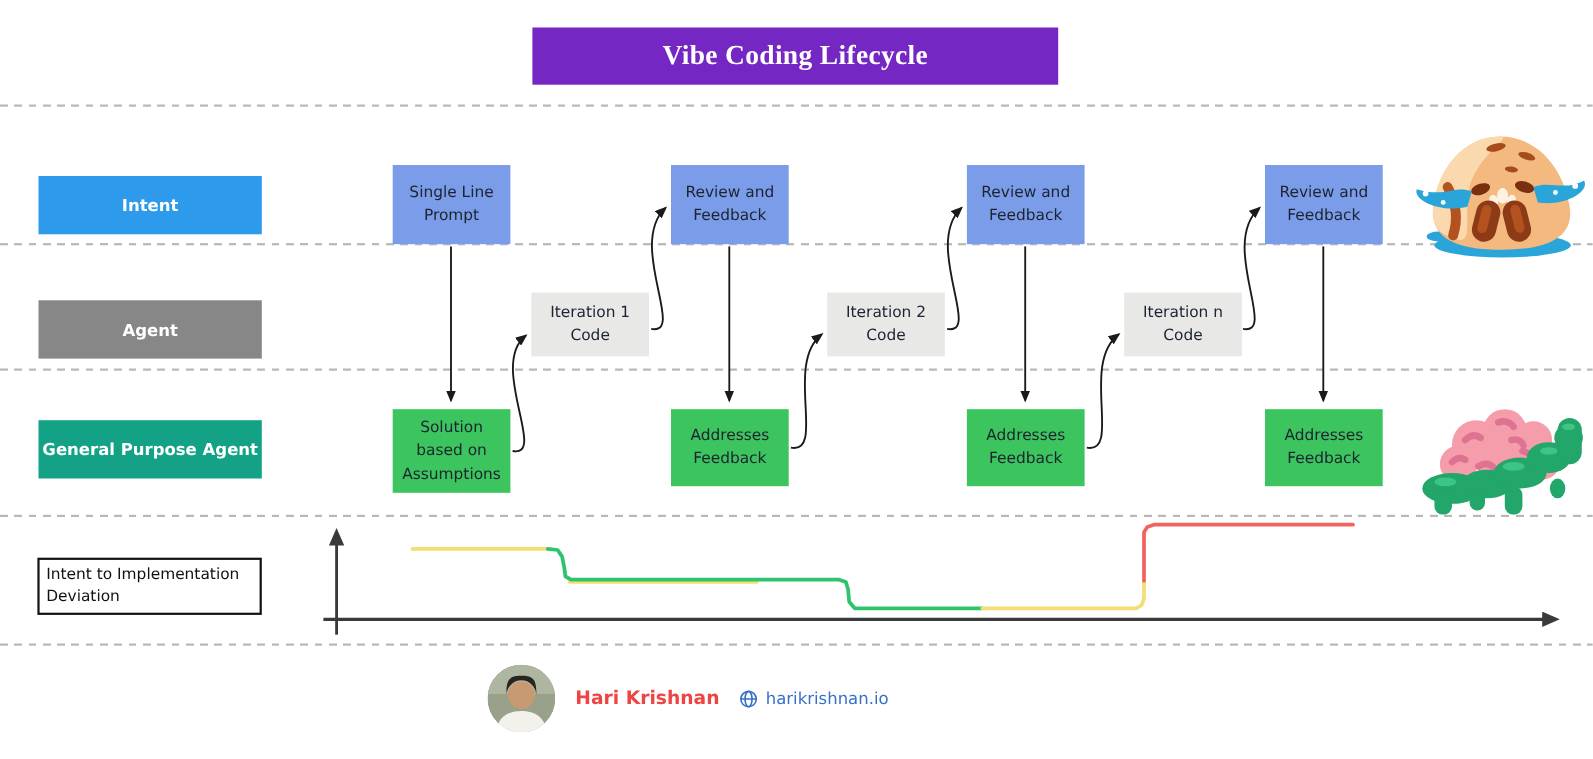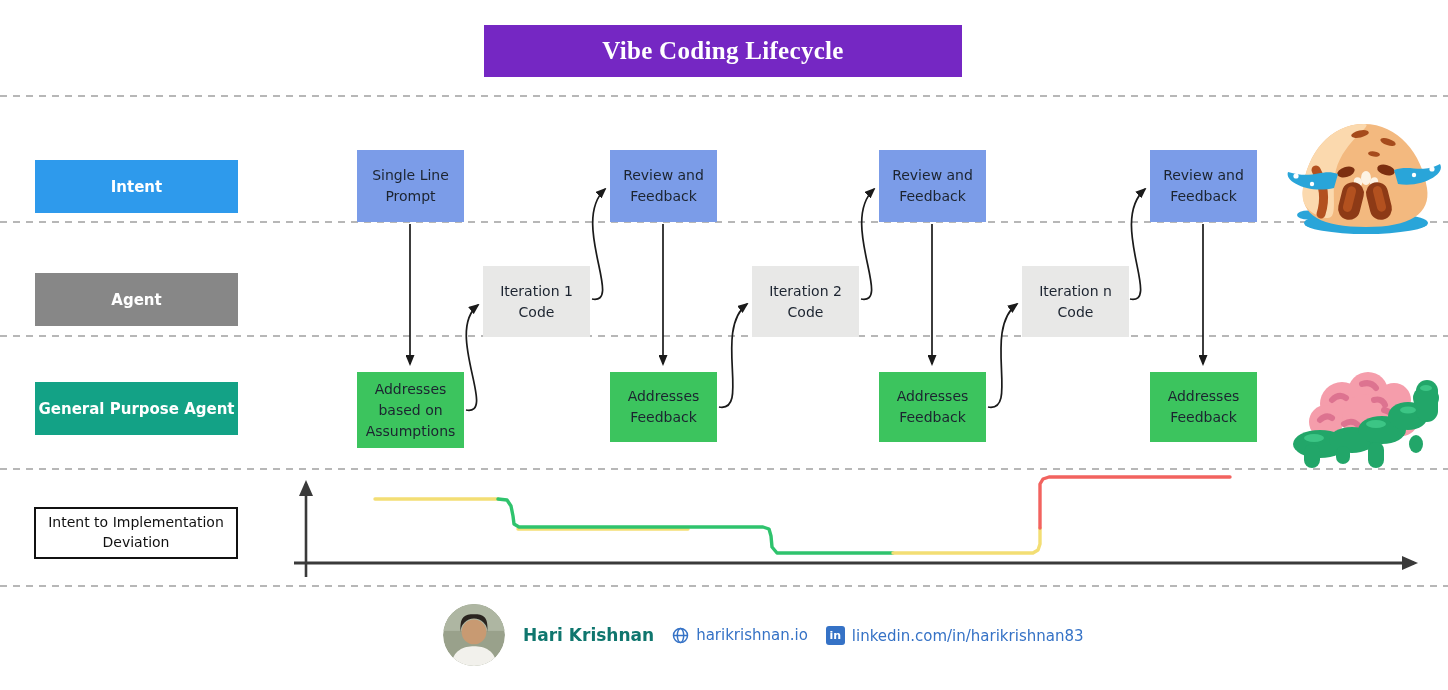--- a/index.html
+++ b/index.html
@@ -23,35 +23,35 @@
   }
   .lane-human{top:160px;background:var(--human-lane,#2e9aec);}
   .lane-code{top:273px;background:var(--code-lane,#878787);}
   .lane-agent{top:382px;background:var(--agent-lane,#13a286);}
   .fbox{
     position:absolute;width:107px;display:flex;align-items:center;justify-content:center;
     text-align:center;font-size:14px;font-weight:normal;line-height:1.5;
     color:var(--box-text,#1c2430);padding:0 2px;box-sizing:border-box;
   }
   .fbox.human{top:150px;height:72px;background:var(--human-box,#7b9ce8);}
-  .fbox.code{top:266px;height:71px;background:var(--code-box,#e8e8e7);}
+  .fbox.code{top:266px;height:58px;background:var(--code-box,#e8e8e7);}
   .fbox.agent{top:372px;height:70px;background:var(--agent-box,#3cc45e);}
   .fbox.agent.tall{height:76px;}
   svg.overlay{position:absolute;left:0;top:0;pointer-events:none;}
   .dev-label{
     position:absolute;left:34px;top:507px;width:204px;height:52px;background:#fff;
     border:2px solid #111;display:flex;align-items:center;justify-content:center;
-    text-align:center;font-size:14px;line-height:1.4;color:#111;box-sizing:border-box;
+    font-size:14px;line-height:1.4;color:#111;box-sizing:border-box;
     padding:6px 6px;
   }
   .footer{
     position:absolute;left:443px;top:603px;height:64px;display:flex;align-items:center;gap:18px;
   }
   .avatar{width:62px;height:62px;border-radius:50%;overflow:hidden;flex:0 0 auto;}
-  .footer-name{font-size:17px;font-weight:bold;color:#0f766e;}
+  .footer-name{font-size:17px;font-weight:bold;color:#ef4444;}
   .link-group{display:flex;align-items:flex-end;gap:7px;}
   .link-text{font-size:15px;color:var(--link,#3572c6);}
   .li-icon{
     width:19px;height:19px;border-radius:3px;background:var(--link,#3572c6);color:#fff;
     font-size:11px;font-weight:bold;display:flex;align-items:center;justify-content:center;
   }
   .illus{position:absolute;}
 </style>
 </head>
 <body>
@@ -109,21 +109,21 @@
 
 <div class="fbox human" style="left:357px">Single Line Prompt</div>
 <div class="fbox human" style="left:610px">Review and Feedback</div>
 <div class="fbox human" style="left:879px">Review and Feedback</div>
 <div class="fbox human" style="left:1150px">Review and Feedback</div>
 
 <div class="fbox code" style="left:483px">Iteration 1 Code</div>
 <div class="fbox code" style="left:752px">Iteration 2 Code</div>
 <div class="fbox code" style="left:1022px">Iteration n Code</div>
 
-<div class="fbox agent tall" style="left:357px">Addresses based on Assumptions</div>
+<div class="fbox agent tall" style="left:357px">Solution based on Assumptions</div>
 <div class="fbox agent" style="left:610px">Addresses Feedback</div>
 <div class="fbox agent" style="left:879px">Addresses Feedback</div>
 <div class="fbox agent" style="left:1150px">Addresses Feedback</div>
 
 <svg class="illus" style="left:1282px;top:112px" width="164" height="126" viewBox="0 0 164 126">
   <ellipse cx="84" cy="111" rx="62" ry="11" fill="#29a5d9"></ellipse>
   <ellipse cx="26" cy="103" rx="11" ry="4.5" fill="#29a5d9"></ellipse>
   <path d="M82,12 C116,12 140,42 145,76 C149,102 128,115 84,115 C40,115 18,104 21,76 C25,42 48,12 82,12 Z" fill="#f3b97f"></path>
   <path d="M82,12 C94,12 62,28 54,58 C48,82 58,108 44,106 C28,102 18,94 21,76 C25,42 48,12 82,12 Z" fill="#fbd9ae"></path>
   <path d="M34,58 q12,22 5,44" stroke="#b3511f" stroke-width="9" fill="none" stroke-linecap="round"></path>
@@ -207,17 +207,13 @@
   <div class="link-group">
     <svg width="17" height="17" viewBox="0 0 16 16">
       <g stroke="#3572c6" stroke-width="1.4" fill="none">
         <circle cx="8" cy="8" r="6.6"></circle>
         <ellipse cx="8" cy="8" rx="3" ry="6.6"></ellipse>
         <line x1="1.4" y1="8" x2="14.6" y2="8"></line>
       </g>
     </svg>
     <span class="link-text">harikrishnan.io</span>
   </div>
-  <div class="link-group">
-    <div class="li-icon">in</div>
-    <span class="link-text">linkedin.com/in/harikrishnan83</span>
-  </div>
 </div>
 
 </body></html>

